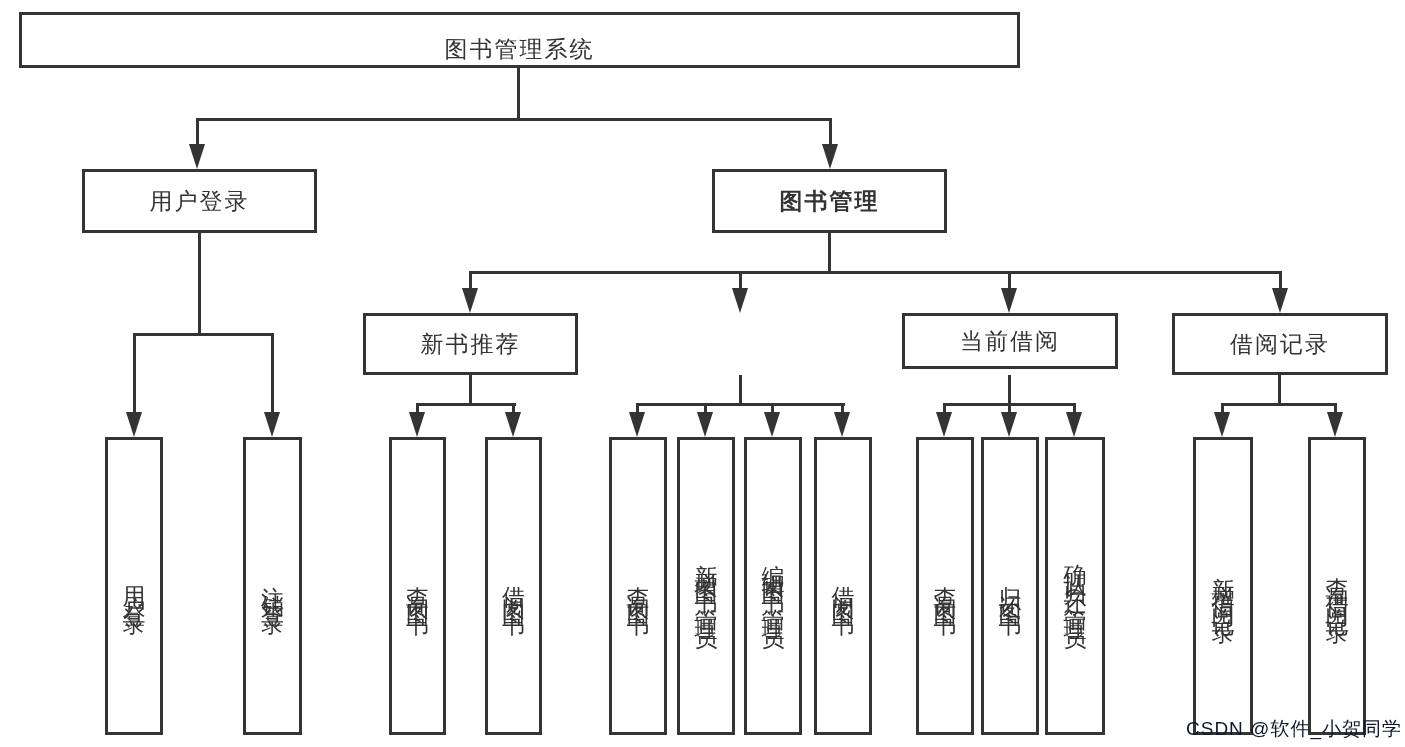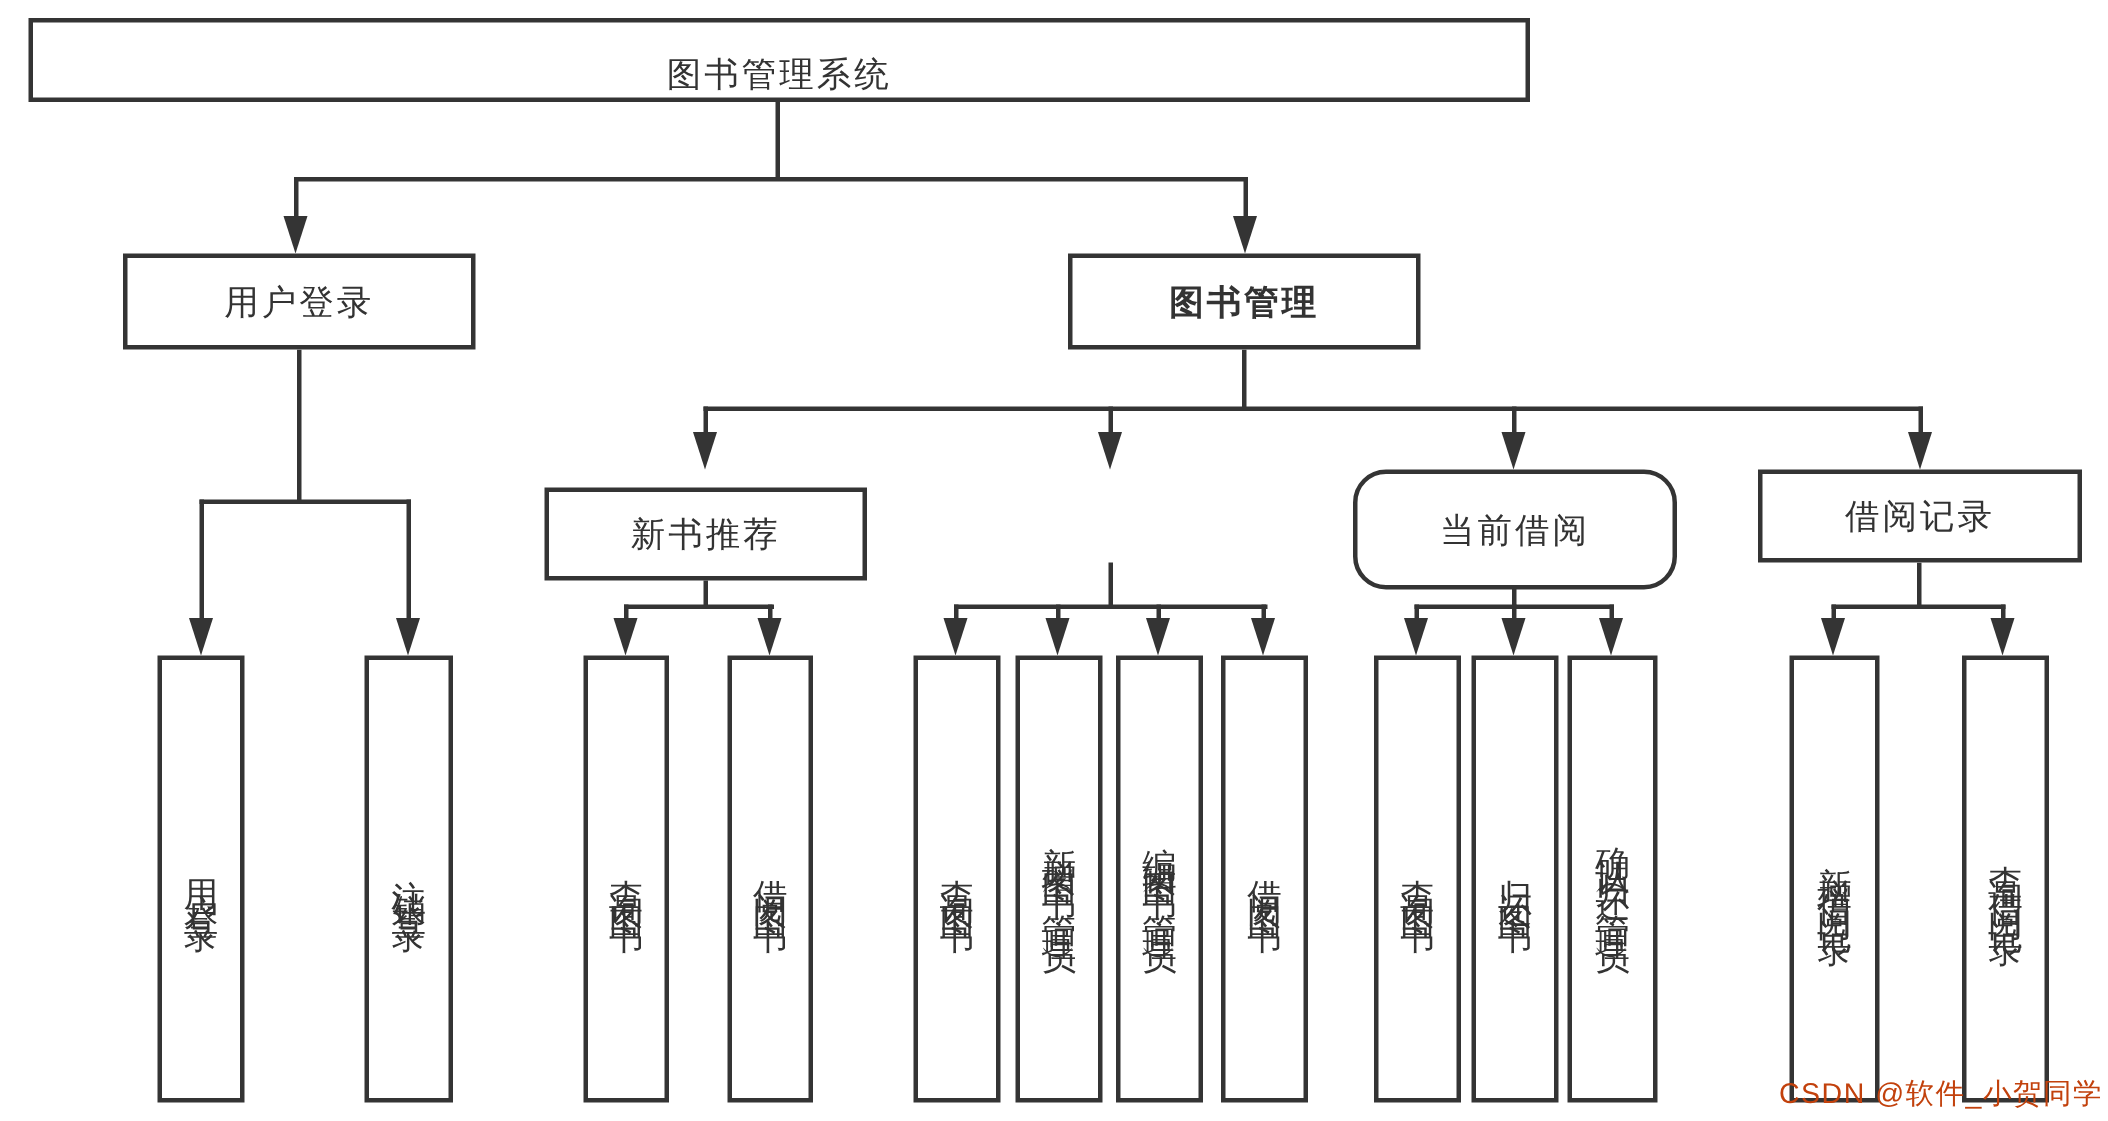--- a/index.html
+++ b/index.html
@@ -43,21 +43,21 @@
     border-left: 8px solid transparent;
     border-right: 8px solid transparent;
     border-top: 25px solid #343434;
     z-index: 1;
   }
   #watermark {
     position: absolute;
     left: 1186px;
     top: 716px;
     font-size: 19px;
-    color: #c2410c;
+    color: #0f172a;
     letter-spacing: 1px;
     white-space: nowrap;
     z-index: 3;
   }
 </style>
 </head>
 <body>
 
 <div id="canvas">
 
@@ -90,24 +90,24 @@
   <div class="hline" style="left:469px; top:271px; width:813px;"></div>
   <div class="vline" style="left:469px; top:271px; height:20px;"></div>
   <div class="ah" style="left:462px; top:288px;"></div>
   <div class="vline" style="left:739px; top:271px; height:20px;"></div>
   <div class="ah" style="left:732px; top:288px;"></div>
   <div class="vline" style="left:1008px; top:271px; height:20px;"></div>
   <div class="ah" style="left:1001px; top:288px;"></div>
   <div class="vline" style="left:1279px; top:271px; height:20px;"></div>
   <div class="ah" style="left:1272px; top:288px;"></div>
 
-  <div class="box" style="left:363px; top:313px; width:215px; height:62px;margin-top:12px;">
+  <div class="box" style="left:363px; top:313px; width:215px; height:62px;">
     <span class="hlabel">新书推荐</span>
   </div>
-  <div class="box" style="left:902px; top:313px; width:216px; height:80px;border-radius:22px;">
+  <div class="box" style="left:902px; top:313px; width:216px; height:56px;">
     <span class="hlabel">当前借阅</span>
   </div>
   <div class="box" style="left:1172px; top:313px; width:216px; height:62px;">
     <span class="hlabel">借阅记录</span>
   </div>
 
   <div class="vline" style="left:469px; top:375px; height:31px;"></div>
   <div class="hline" style="left:416px; top:403px; width:100px;"></div>
   <div class="vline" style="left:416px; top:403px; height:12px;"></div>
   <div class="ah" style="left:409px; top:412px;"></div>

